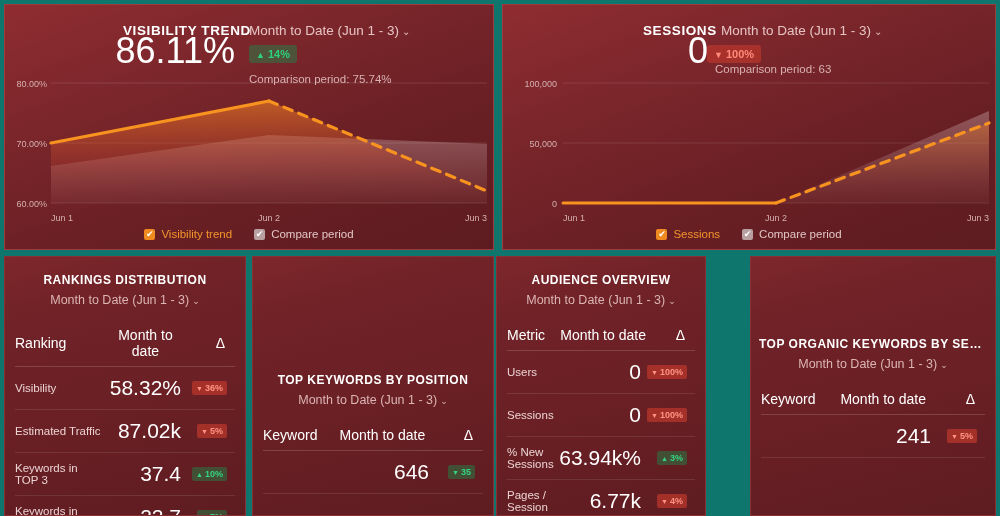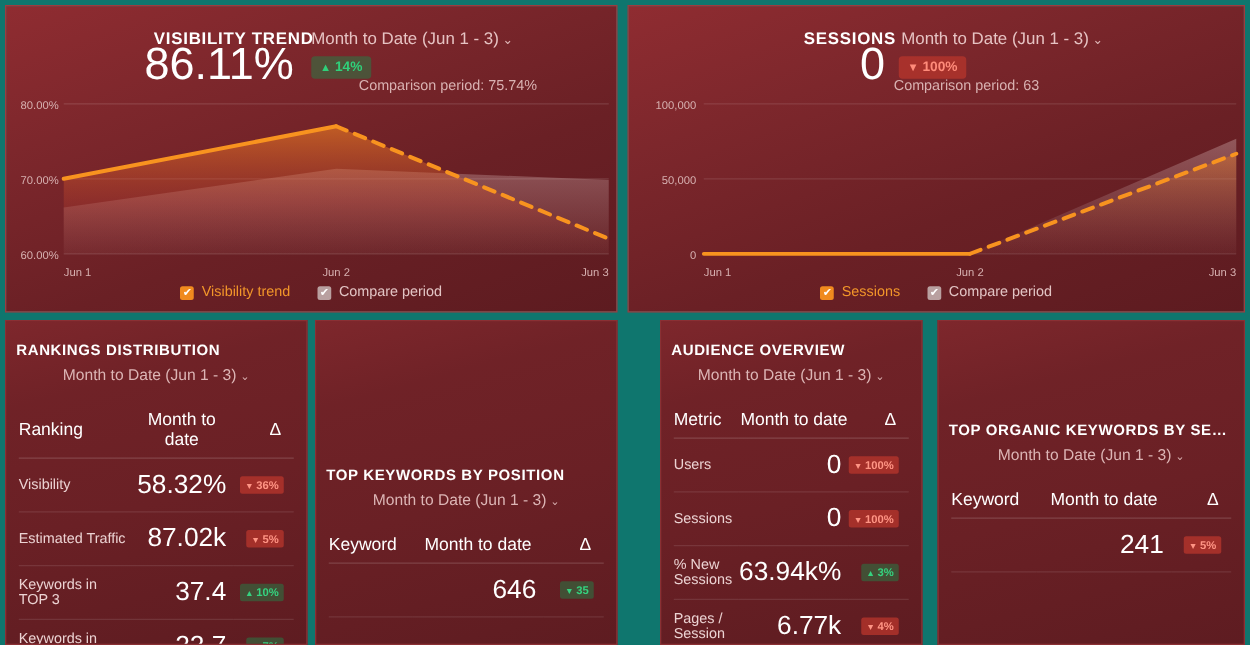--- a/index.html
+++ b/index.html
@@ -81,25 +81,25 @@
   .bottom-row { position: absolute; left: 0; top: 256px; width: 1000px; height: 260px; }
   .card {
     position: absolute; top: 0; height: 260px;
     background: linear-gradient(165deg, #7e272c 0%, #72232881 22%, #6a2025 55%, #5e1c21 100%);
     background-color: #6d2126;
     border: 1px solid #8a3034;
     overflow: hidden;
   }
   .card.c1 { left: 4px;   width: 242px; }
   .card.c2 { left: 252px; width: 242px; }
-  .card.c3 { left: 528px; width: 210px; }
+  .card.c3 { left: 496px; width: 210px; }
   .card.c4 { left: 750px; width: 246px; }
 
   .card-title {
-    color: #ffffff;
+    text-align: center; color: #ffffff;
     font-size: 12px; font-weight: bold; letter-spacing: .5px;
     white-space: nowrap; overflow: hidden; text-overflow: ellipsis;
     padding: 0 8px;
   }
   .card-range {
     text-align: center; color: #dcb5b5; font-size: 12.5px;
     margin-top: 6px; white-space: nowrap; cursor: pointer;
   }
   .card-range .caret { font-size: 9px; margin-left: 3px; }
 
@@ -142,21 +142,21 @@
     <div class="chart-panel left">
       <div class="panel-head">
         <div class="kpi-title" style="left:118px;">VISIBILITY TREND</div>
         <div class="kpi-range" style="left:244px;">
           <span>Month to Date (Jun 1 - 3)</span><span class="caret">⌄</span>
         </div>
         <div class="kpi-value" style="left:100px; width:130px;">86.11%</div>
         <div class="kpi-badge up" style="left:244px; top:40px;">
           <span class="tri">▲</span><span>14%</span>
         </div>
-        <div class="kpi-compare" style="left:244px; top:58px;margin-left:38px;">Comparison period: 75.74%</div>
+        <div class="kpi-compare" style="left:244px; top:68px;">Comparison period: 75.74%</div>
       </div>
 
       <div class="plot" style="top:62px;">
         <svg width="488" height="158" viewBox="0 0 488 158">
           <defs>
             <linearGradient id="gVis" x1="0" y1="0" x2="0" y2="1">
               <stop offset="0%" stop-color="#ef7f22" stop-opacity="0.62"></stop>
               <stop offset="60%" stop-color="#c4452f" stop-opacity="0.30"></stop>
               <stop offset="100%" stop-color="#8a2b28" stop-opacity="0.05"></stop>
             </linearGradient>
@@ -200,21 +200,21 @@
       </div>
     </div>
 
     <div class="chart-panel right">
       <div class="panel-head">
         <div class="kpi-title" style="left:140px;">SESSIONS</div>
         <div class="kpi-range" style="left:218px;">
           <span>Month to Date (Jun 1 - 3)</span><span class="caret">⌄</span>
         </div>
         <div class="kpi-value" style="left:120px; width:85px;">0</div>
-        <div class="kpi-badge down" style="left:216px; top:40px;">
+        <div class="kpi-badge down" style="left:204px; top:40px;">
           <span class="tri">▼</span><span>100%</span>
         </div>
         <div class="kpi-compare" style="left:212px; top:58px;">Comparison period: 63</div>
       </div>
 
       <div class="plot" style="top:62px;">
         <svg width="492" height="158" viewBox="0 0 492 158">
           <defs>
             <linearGradient id="gSesCmp" x1="0" y1="0" x2="0" y2="1">
               <stop offset="0%" stop-color="#e4c8c8" stop-opacity="0.33"></stop>

